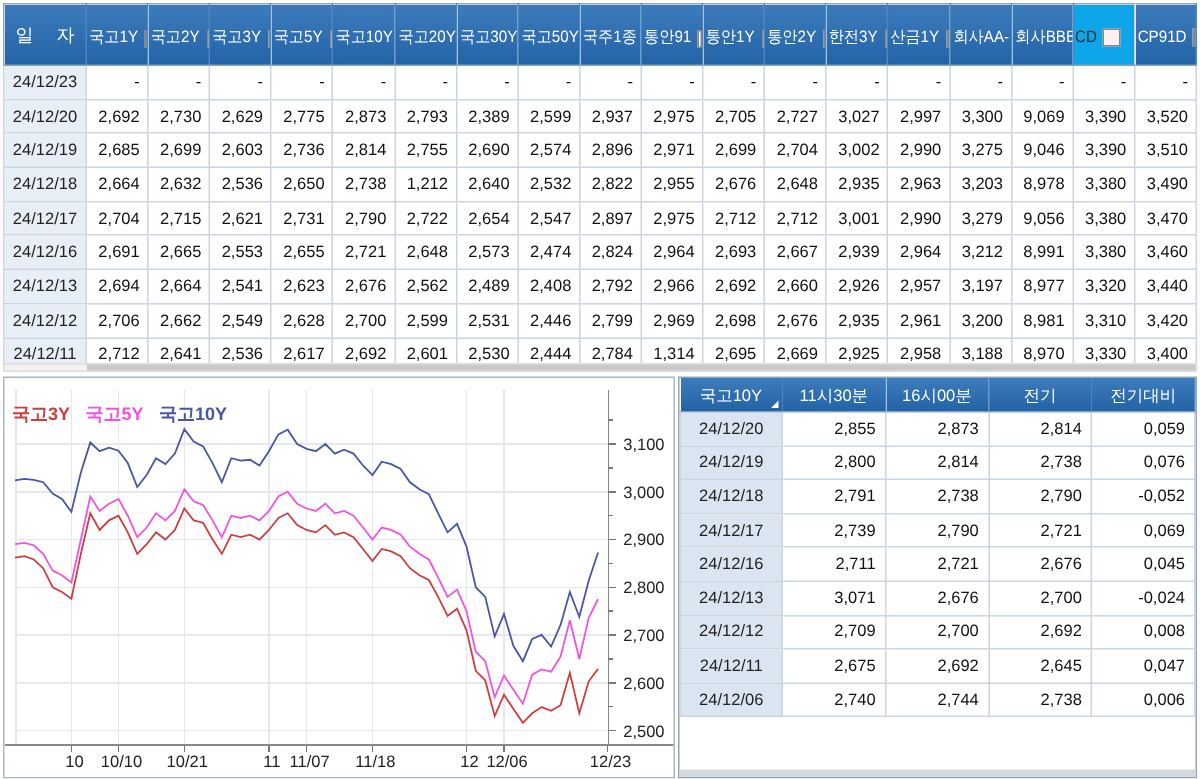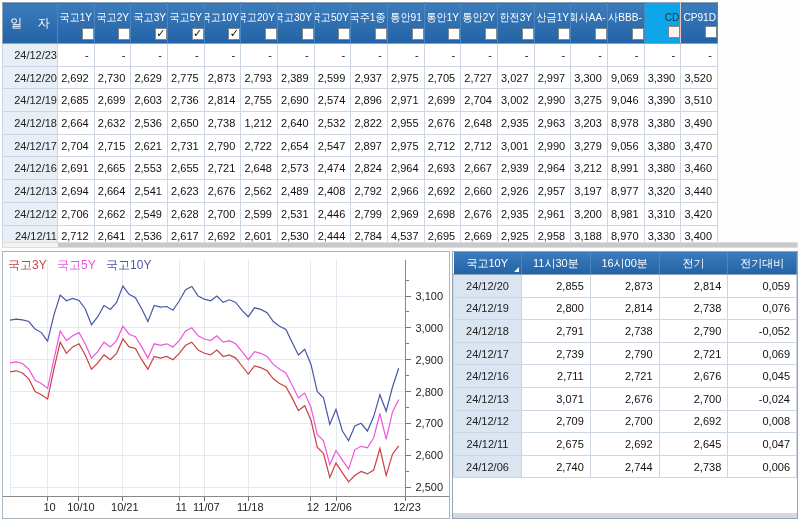--- a/index.html
+++ b/index.html
@@ -6,56 +6,56 @@
   body{
     width:800px;height:519px;position:relative;overflow:hidden;
     background:#fdfdfd;
     font-family:"Liberation Sans","DejaVu Sans",sans-serif;
     -webkit-font-smoothing:none;
   }
   table{border-collapse:collapse;}
 
   
   #top-table{
-    position:absolute;left:2px;top:2px;width:716px;
+    position:absolute;left:2px;top:2px;width:796px;
     table-layout:fixed;font-size:11px;
     border:1px solid #93a6b8;background:#fff;
   }
   #top-table th{
     background:linear-gradient(#3d7cbb,#2263a7);
     color:#fff;font-weight:normal;padding:0;height:40px;
     border-right:1px solid #4d86bf;border-bottom:1px solid #8aa2ba;
     overflow:hidden;white-space:nowrap;
   }
   #top-table th.date-head{font-size:12px;letter-spacing:6px;padding-left:6px;}
   #top-table th.cd-col{background:#0ea5e9;color:#333;border-right:1px solid #e2c4c2;}
-  .col-head-inner{display:flex;flex-direction:column;align-items:flex-end;gap:3px;padding-top:3px;margin-left:28px;}
+  .col-head-inner{display:flex;align-items:flex-end;gap:3px;padding-top:3px;}
   .col-head-inner .lbl{font-size:11px;transform:scaleX(.92);}
   .cb{
     width:12px;height:12px;background:#fff;border:1px solid #7e8890;
     display:flex;align-items:center;justify-content:center;
     font-size:11px;line-height:11px;color:#111;box-sizing:border-box;
   }
   th.cd-col .cb{background:#fdf0ee;}
   #top-table td{
     border:1px solid #ccd6e2;text-align:right;padding:0 5px 0 0;
     height:21.7px;color:#111;background:#fff;overflow:hidden;white-space:nowrap;
   }
-  #top-table td.date{background:#e8eef5;text-align:right;padding:0;color:#222;}
+  #top-table td.date{background:#e8eef5;text-align:center;padding:0;color:#222;}
 
   
   #top-hscroll{position:absolute;left:2px;top:242px;width:796px;height:6px;background:#f2f2f2;border:1px solid #dddddd;box-sizing:border-box;}
   #top-hscroll .thumb{position:absolute;left:55px;top:0;height:100%;width:739px;background:#c9c9c9;}
 
   
   #chart-panel{
     position:absolute;left:2px;top:251px;width:446px;height:266px;
     border:1px solid #a9b5bf;background:#fff;
   }
-  .chart-legend{position:absolute;left:5px;top:5px;font-size:12px;font-weight:normal;z-index:2;white-space:nowrap;}
+  .chart-legend{position:absolute;left:5px;top:16px;font-size:12px;font-weight:bold;z-index:2;white-space:nowrap;}
   .chart-legend span{margin-right:7px;}
 
   
   #right-panel{
     position:absolute;left:452px;top:251px;width:344px;height:266px;
     border:1px solid #93a6b8;background:#fff;
   }
   #right-table{width:344px;table-layout:fixed;font-size:11px;}
   #right-table th{
     background:linear-gradient(#3d7cbb,#2263a7);
@@ -386,21 +386,21 @@
         <td class="date">24/12/11</td>
         <td>2,712</td>
         <td>2,641</td>
         <td>2,536</td>
         <td>2,617</td>
         <td>2,692</td>
         <td>2,601</td>
         <td>2,530</td>
         <td>2,444</td>
         <td>2,784</td>
-        <td>4,537</td>
+        <td>1,314</td>
         <td>2,695</td>
         <td>2,669</td>
         <td>2,925</td>
         <td>2,958</td>
         <td>3,188</td>
         <td>8,970</td>
         <td>3,330</td>
         <td>3,400</td>
       </tr>
     </tbody>

